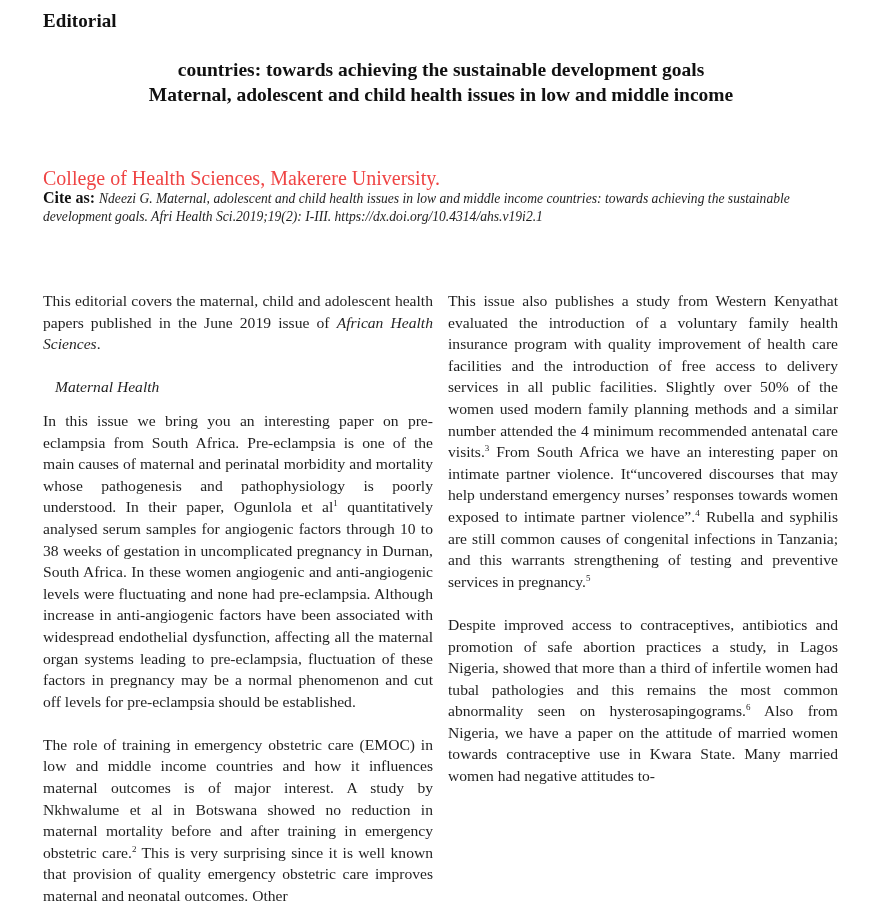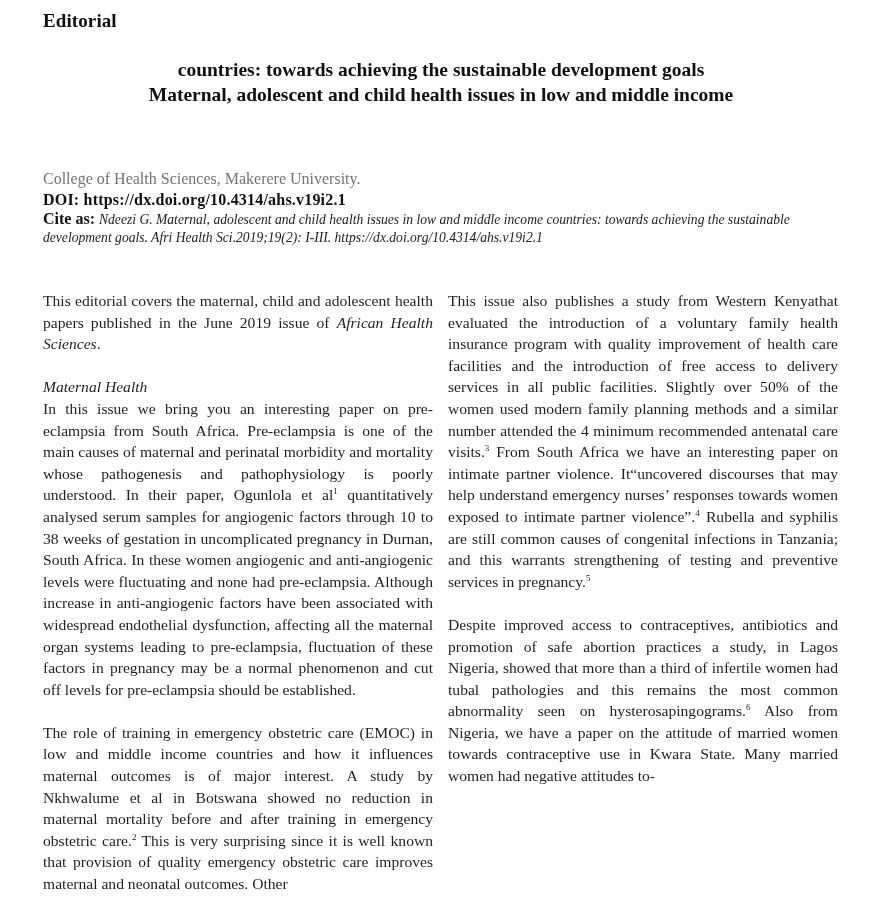--- a/index.html
+++ b/index.html
@@ -52,23 +52,23 @@
       font-size: 16px;
       color: #222;
     }
     .meta {
       position: absolute;
       left: 43px;
       top: 168px;
       width: 800px;
     }
     .meta .affil {
-      font-size: 16px;
+      font-size: 20px;
       line-height: 21px;
-      color: #737373;
+      color: #ef4444;
     }
     .meta .doi {
       font-size: 16px;
       line-height: 21px;
       font-weight: bold;
       color: #111;
       letter-spacing: 0.2px;
     }
     .meta .cite {
       font-size: 16px;
@@ -92,21 +92,21 @@
       line-height: 21.6px;
       color: #1f1f1f;
       text-align: justify;
       hyphens: manual;
     }
     .col-left { left: 43px; }
     .col-right { left: 448px; }
     .para { margin: 0 0 21.6px 0; }
     .subhead {
       font-style: italic;
-      margin: 0;
+      margin: 12px;
     }
     .seg-i { font-style: italic; }
     sup.ref {
       font-size: 9px;
       line-height: 0;
       vertical-align: 6px;
     }
   </style>
 </head>
 <body>
@@ -116,21 +116,20 @@
   <div class="section-label">Editorial</div>
 
   <h1 class="title" style="margin:0;">
     <span class="line">countries: towards achieving the sustainable development goals</span>
     <span class="line">Maternal, adolescent and child health issues in low and middle income</span>
   </h1>
 
 
   <div class="meta">
     <div class="affil">College of Health Sciences, Makerere University.</div>
-    <div class="doi">DOI: https://dx.doi.org/10.4314/ahs.v19i2.1</div>
     <div class="cite">
       <span class="cite-label">Cite as:</span>
       <span class="cite-text">Ndeezi G. Maternal, adolescent and child health issues in low and middle income countries: towards achieving the sustainable development goals. Afri Health Sci.2019;19(2): I-III. https://dx.doi.org/10.4314/ahs.v19i2.1</span>
     </div>
   </div>
 
   <div class="col col-left">
       <p class="para">This editorial covers the maternal, child and adolescent health papers published in the June 2019 issue of <span class="seg-i">African Health Sciences</span>.</p>
       <div class="subhead">Maternal Health</div>
       <p class="para">In this issue we bring you an interesting paper on pre-eclampsia from South Africa. Pre-eclampsia is one of the main causes of maternal and perinatal morbidity and mortality whose pathogenesis and pathophysiology is poorly understood. In their paper, Ogunlola et al<sup class="ref">1</sup> quan­titatively analysed serum samples for angiogenic factors through 10 to 38 weeks of gestation in uncomplicated pregnancy in Durnan, South Africa. In these women an­giogenic and anti-angiogenic levels were fluctuating and none had pre-eclampsia. Although  increase in anti-an­giogenic factors have been associated with widespread endothelial dysfunction, affecting all the maternal organ systems leading to pre-eclampsia, fluctuation of these factors in pregnancy may be a normal phenomenon and cut off levels for pre-eclampsia should be established.</p>

